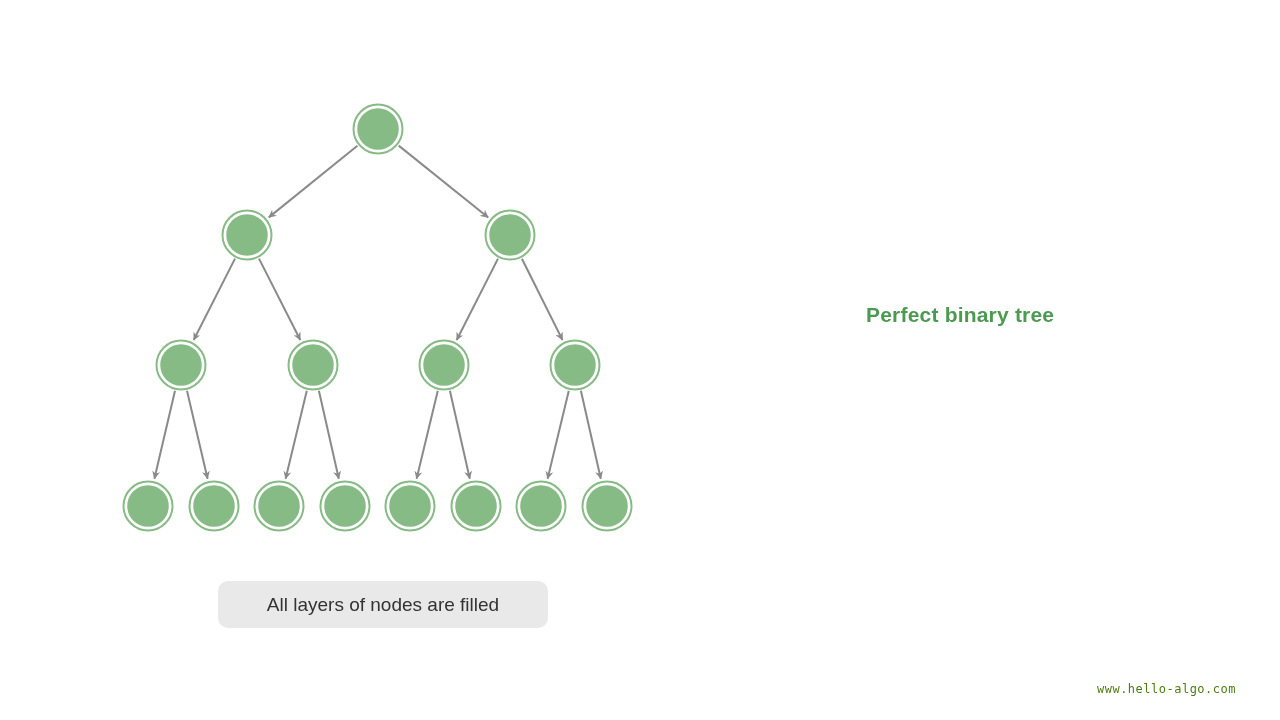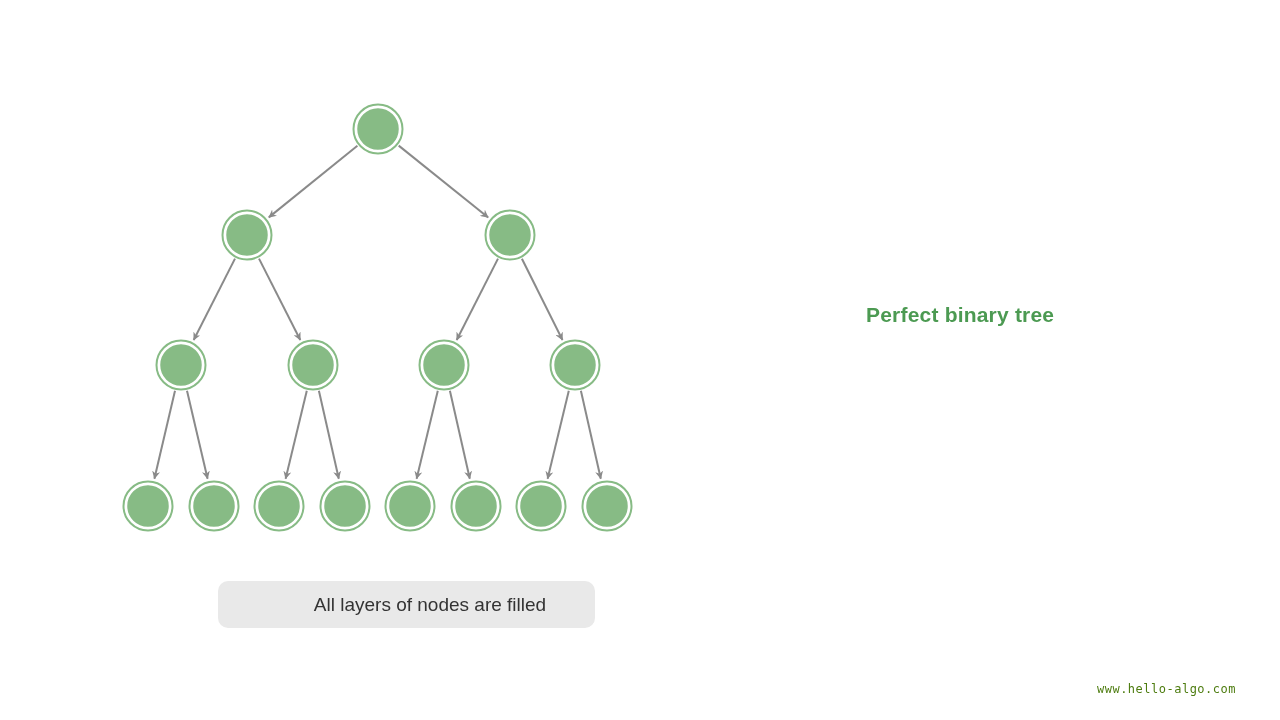--- a/index.html
+++ b/index.html
@@ -34,21 +34,20 @@
     position: absolute;
     left: 218px;
     top: 581px;
     width: 330px;
     height: 47px;
     background: #e9e9e9;
     border-radius: 10px;
     display: flex;
     align-items: center;
     justify-content: center;
-    padding-left: 47px;
   }
   .caption-box span {
     font-size: 19px;
     color: #333333;
     white-space: nowrap;
   }
   .watermark {
     position: absolute;
     right: 44px;
     bottom: 24px;

